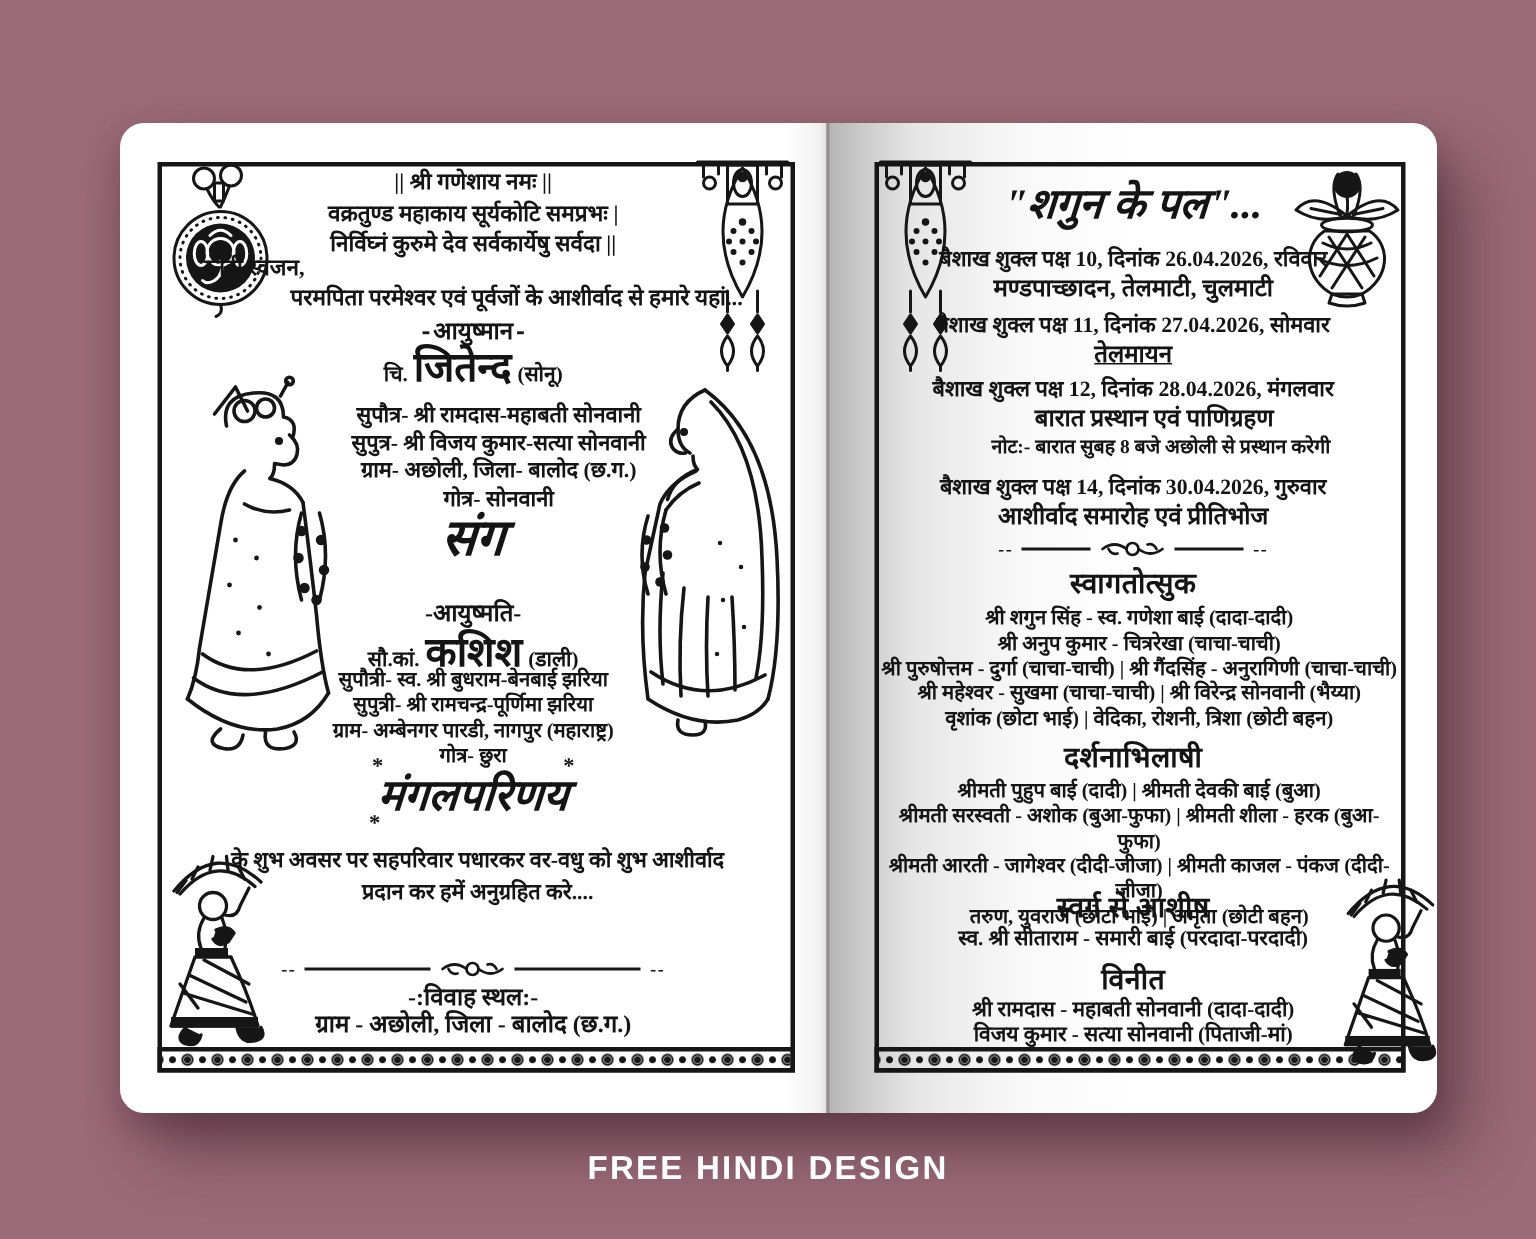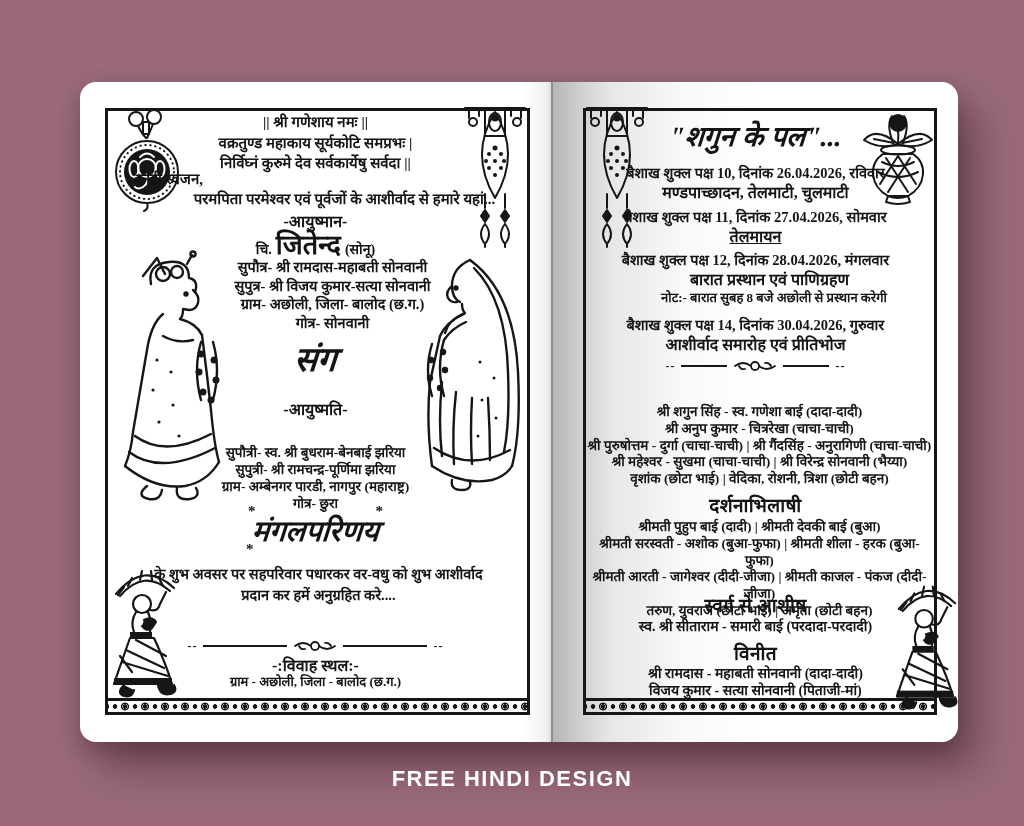--- a/index.html
+++ b/index.html
@@ -35,21 +35,21 @@
       radial-gradient(circle at 50% 50%, transparent 2.4px, #161616 2.9px, #161616 3.7px, transparent 4.3px);
     background-size:10px 11px,20px 11px;
     background-position:2px 0,7px 0;
     background-repeat:repeat-x;
   }
   .orn-strip-r{left:30px;}
   .abs{position:absolute;left:0;right:0;text-align:center;font-weight:700;line-height:1.25;}
   .t13{font-size:13px;padding-left:37px;}  .t135{font-size:13.5px;}
   .t14{font-size:14px;}  .t145{font-size:14.5px;}
   .t15{font-size:15px;}  .t16{font-size:16px;}
-  .t17{font-size:13px;}
+  .t17{font-size:16px;}
   .mantra{line-height:20.5px;font-size:15px;}
   .name-row .big{font-size:27px;line-height:30px;}
   .name-row .small{font-size:14px;}
   .callig{font-style:italic;transform:skewX(-4deg);}
   .sang{font-size:34px;line-height:40px;}
   .mangal{font-size:29px;line-height:42px;}
   .rtitle{font-size:28px;line-height:42px;}
   .heading{font-size:19px;line-height:24px;letter-spacing:.3px;}
   .divider{display:flex;align-items:center;justify-content:center;gap:6px;}
   .divider .dash{font-size:12px;letter-spacing:1px;line-height:10px;}
@@ -210,36 +210,41 @@
     </div>
 
     <div class="abs mantra" style="top:30px;">
       <div>|| श्री गणेशाय नमः ||</div>
       <div>वक्रतुण्ड महाकाय सूर्यकोटि समप्रभः |</div>
       <div>निर्विघ्नं कुरुमे देव सर्वकार्येषु सर्वदा ||</div>
     </div>
     <div class="abs t15" style="top:88px;left:56px;text-align:left;">स्नेही स्वजन,</div>
     <div class="abs t15" style="top:108px;left:62px;right:4px;">परमपिता परमेश्वर एवं पूर्वजों के आशीर्वाद से हमारे यहां...</div>
 
-    <div class="abs t16" style="top:130px;">-आयुष्मान-</div>
+    <div class="abs t16" style="top:130px;font-family:Liberation Mono, monospace;">-आयुष्मान-</div>
     <div class="abs name-row" style="top:148px;">
       <span class="small">चि.</span>
       <span class="big">जितेन्द</span>
       <span class="small">(सोनू)</span>
     </div>
-    <div class="abs t145" style="top:176px;line-height:18.5px;margin-left:34px;">
+    <div class="abs t145" style="top:186px;line-height:18.5px;margin-left:34px;">
       <div>सुपौत्र- श्री रामदास-महाबती सोनवानी</div>
       <div>सुपुत्र- श्री विजय कुमार-सत्या सोनवानी</div>
       <div>ग्राम- अछोली, जिला- बालोद (छ.ग.)</div>
       <div>गोत्र- सोनवानी</div>
     </div>
 
     <div class="abs callig sang" style="top:258px;">संग</div>
 
     <div class="abs t16" style="top:318px;">-आयुष्मति-</div>
+    <div class="abs name-row" style="top:338px;">
+      <span class="small">सौ.कां.</span>
+      <span class="big">कशिश</span>
+      <span class="small">(डाली)</span>
+    </div>
     <div class="abs t135" style="top:362px;line-height:17px;">
       <div>सुपौत्री- स्व. श्री बुधराम-बेनबाई झरिया</div>
       <div>सुपुत्री- श्री रामचन्द्र-पूर्णिमा झरिया</div>
       <div>ग्राम- अम्बेनगर पारडी, नागपुर (महाराष्ट्र)</div>
       <div>गोत्र- छुरा</div>
     </div>
 
     <div class="abs" style="top:428px;">
       <span style="position:relative;display:inline-block;">
         <span class="star" style="left:-4px;top:-4px;">*</span>
@@ -358,20 +363,21 @@
         <g fill="none" stroke="#161616" stroke-width="1.8" stroke-linecap="round">
           <circle cx="22" cy="8" r="4"></circle>
           <path d="M2,8 Q10,2 18,8 M42,8 Q34,14 26,8"></path>
           <path d="M6,8 q2,4 6,3 M38,8 q-2,-4 -6,-3"></path>
         </g>
       </svg>
       <span class="rule short"></span>
       <span class="dash">--</span>
     </div>
 
+    <div class="abs heading" style="top:296px;">स्वागतोत्सुक</div>
     <div class="abs t135" style="top:322px;line-height:16.8px;left:32px;right:24px;text-align:center;">
       <div>श्री शगुन सिंह - स्व. गणेशा बाई (दादा-दादी)</div>
       <div>श्री अनुप कुमार - चित्ररेखा (चाचा-चाची)</div>
       <div>श्री पुरुषोत्तम - दुर्गा (चाचा-चाची) | श्री गैंदसिंह - अनुरागिणी (चाचा-चाची)</div>
       <div>श्री महेश्वर - सुखमा (चाचा-चाची) | श्री विरेन्द्र सोनवानी (भैय्या)</div>
       <div>वृशांक (छोटा भाई) | वेदिका, रोशनी, त्रिशा (छोटी बहन)</div>
     </div>
 
     <div class="abs heading" style="top:412px;">दर्शनाभिलाषी</div>
     <div class="abs t135" style="top:437px;line-height:16.8px;left:32px;right:24px;">

